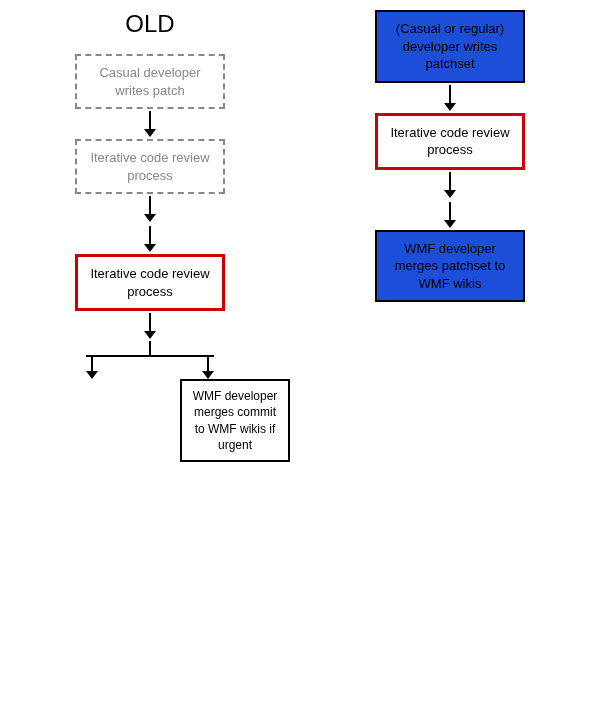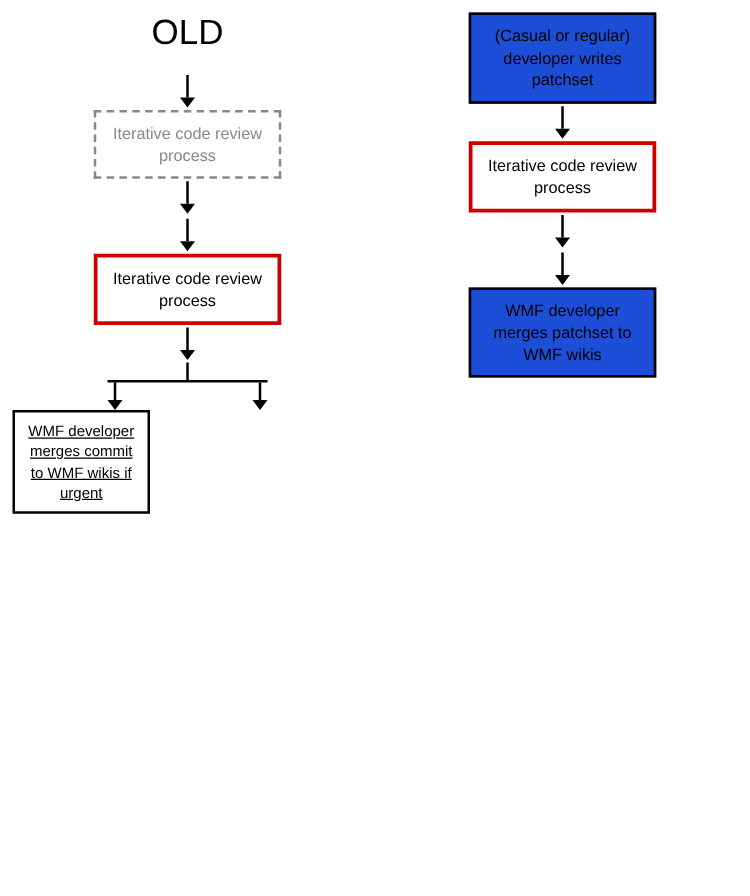--- a/index.html
+++ b/index.html
@@ -18,21 +18,21 @@
       padding: 10px 0;
     }
     .column {
       flex: 1;
       display: flex;
       flex-direction: column;
       align-items: center;
       padding: 0 10px;
     }
     .col-title {
-      font-size: 28px;
+      font-size: 24px;
       font-weight: normal;
       margin-bottom: 16px;
       text-align: center;
     }
     .box {
       border: 2px solid #000;
       text-align: center;
       padding: 8px 10px;
       width: 150px;
       line-height: 1.35;
@@ -70,22 +70,21 @@
       width: 0;
       height: 0;
       border-left: 6px solid transparent;
       border-right: 6px solid transparent;
       border-top: 8px solid #000;
     }
     .bottom-boxes {
       display: flex;
       gap: 8px;
       width: 100%;
-      justify-content: flex-start;
-      text-decoration: underline;
+      justify-content: flex-end;
     }
     .box-small {
       border: 2px solid #000;
       text-align: center;
       padding: 7px 6px;
       width: 110px;
       line-height: 1.35;
       background: #fff;
       font-size: 12px;
     }
@@ -132,20 +131,23 @@
     }
   </style>
 </head>
 <body>
 
 <div class="diagram">
 
   <div class="column">
     <div class="col-title">OLD</div>
 
+    <div class="box-dashed">
+      <span>Casual developer writes patch</span>
+    </div>
 
     <div class="arrow">
       <div class="arrow-line"></div>
       <div class="arrow-head"></div>
     </div>
 
     <div class="box-dashed">
       <span>Iterative code review process</span>
     </div>
 

